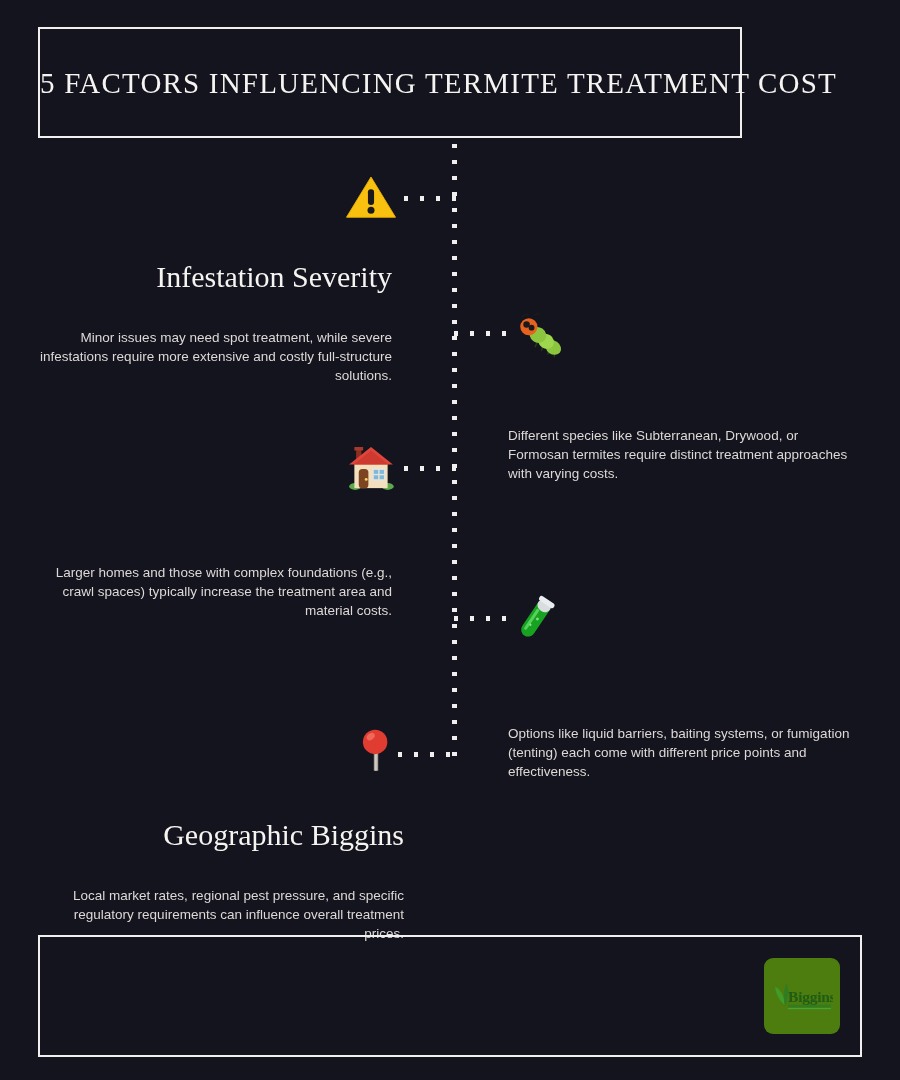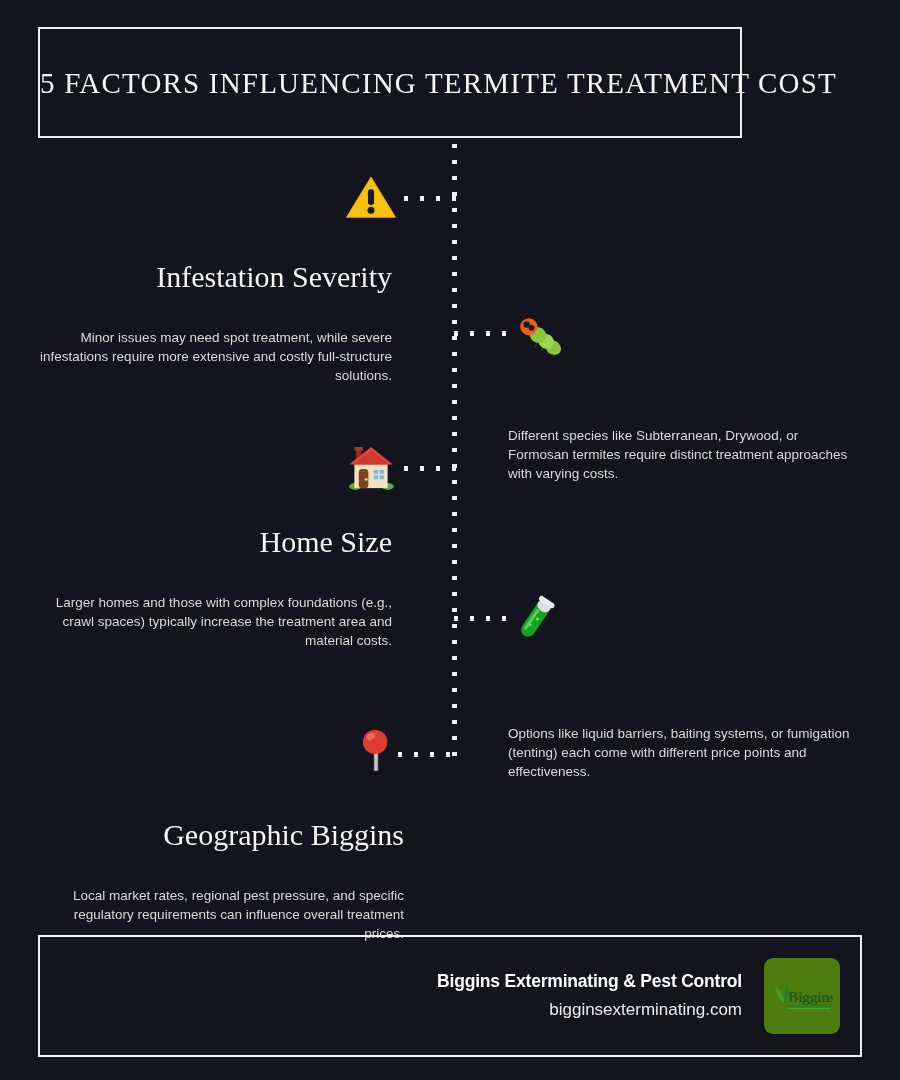--- a/index.html
+++ b/index.html
@@ -181,39 +181,34 @@
   <div class="block left-side" style="left:40px; top:262px; width:352px;">
     <div class="b-title">Infestation Severity</div>
     <div class="b-body">Minor issues may need spot treatment, while severe infestations require more extensive and costly full-structure solutions.</div>
   </div>
 
   <div class="block right-side" style="left:508px; top:390px; width:352px;">
     <div class="b-body">Different species like Subterranean, Drywood, or Formosan termites require distinct treatment approaches with varying costs.</div>
   </div>
 
   <div class="block left-side" style="left:40px; top:527px; width:352px;">
-    <div class="b-title">Home Size</div>
     <div class="b-body">Larger homes and those with complex foundations (e.g., crawl spaces) typically increase the treatment area and material costs.</div>
   </div>
 
   <div class="block right-side" style="left:508px; top:688px; width:352px;">
     <div class="b-body">Options like liquid barriers, baiting systems, or fumigation (tenting) each come with different price points and effectiveness.</div>
   </div>
 
   <div class="block left-side" style="left:40px; top:820px; width:364px;">
     <div class="b-title">Geographic Biggins</div>
     <div class="b-body">Local market rates, regional pest pressure, and specific regulatory requirements can influence overall treatment prices.</div>
   </div>
 
   <div class="footer-box">
     <div class="footer-inner">
-      <div class="footer-text">
-        <div class="footer-company">Biggins Exterminating &amp; Pest Control</div>
-        <div class="footer-url">bigginsexterminating.com</div>
-      </div>
       <div class="logo-card">
         <svg width="62" height="34" viewBox="0 0 120 64">
           <path d="M8 14 C20 20 26 34 27 50 C20 44 10 34 8 14 Z" fill="#3f9b2a"></path>
           <path d="M30 8 C24 22 24 38 27 52 C34 38 36 20 30 8 Z" fill="#2f7d20"></path>
           <text x="33" y="44" font-family="Liberation Serif, serif" font-size="30" font-weight="bold" fill="#1f5c14" letter-spacing="-0.5">Biggins</text>
           <rect x="33" y="49" width="83" height="5" fill="#2f7d20"></rect>
           <rect x="33" y="55" width="83" height="2.5" fill="#4aa233"></rect>
         </svg>
       </div>
     </div>

